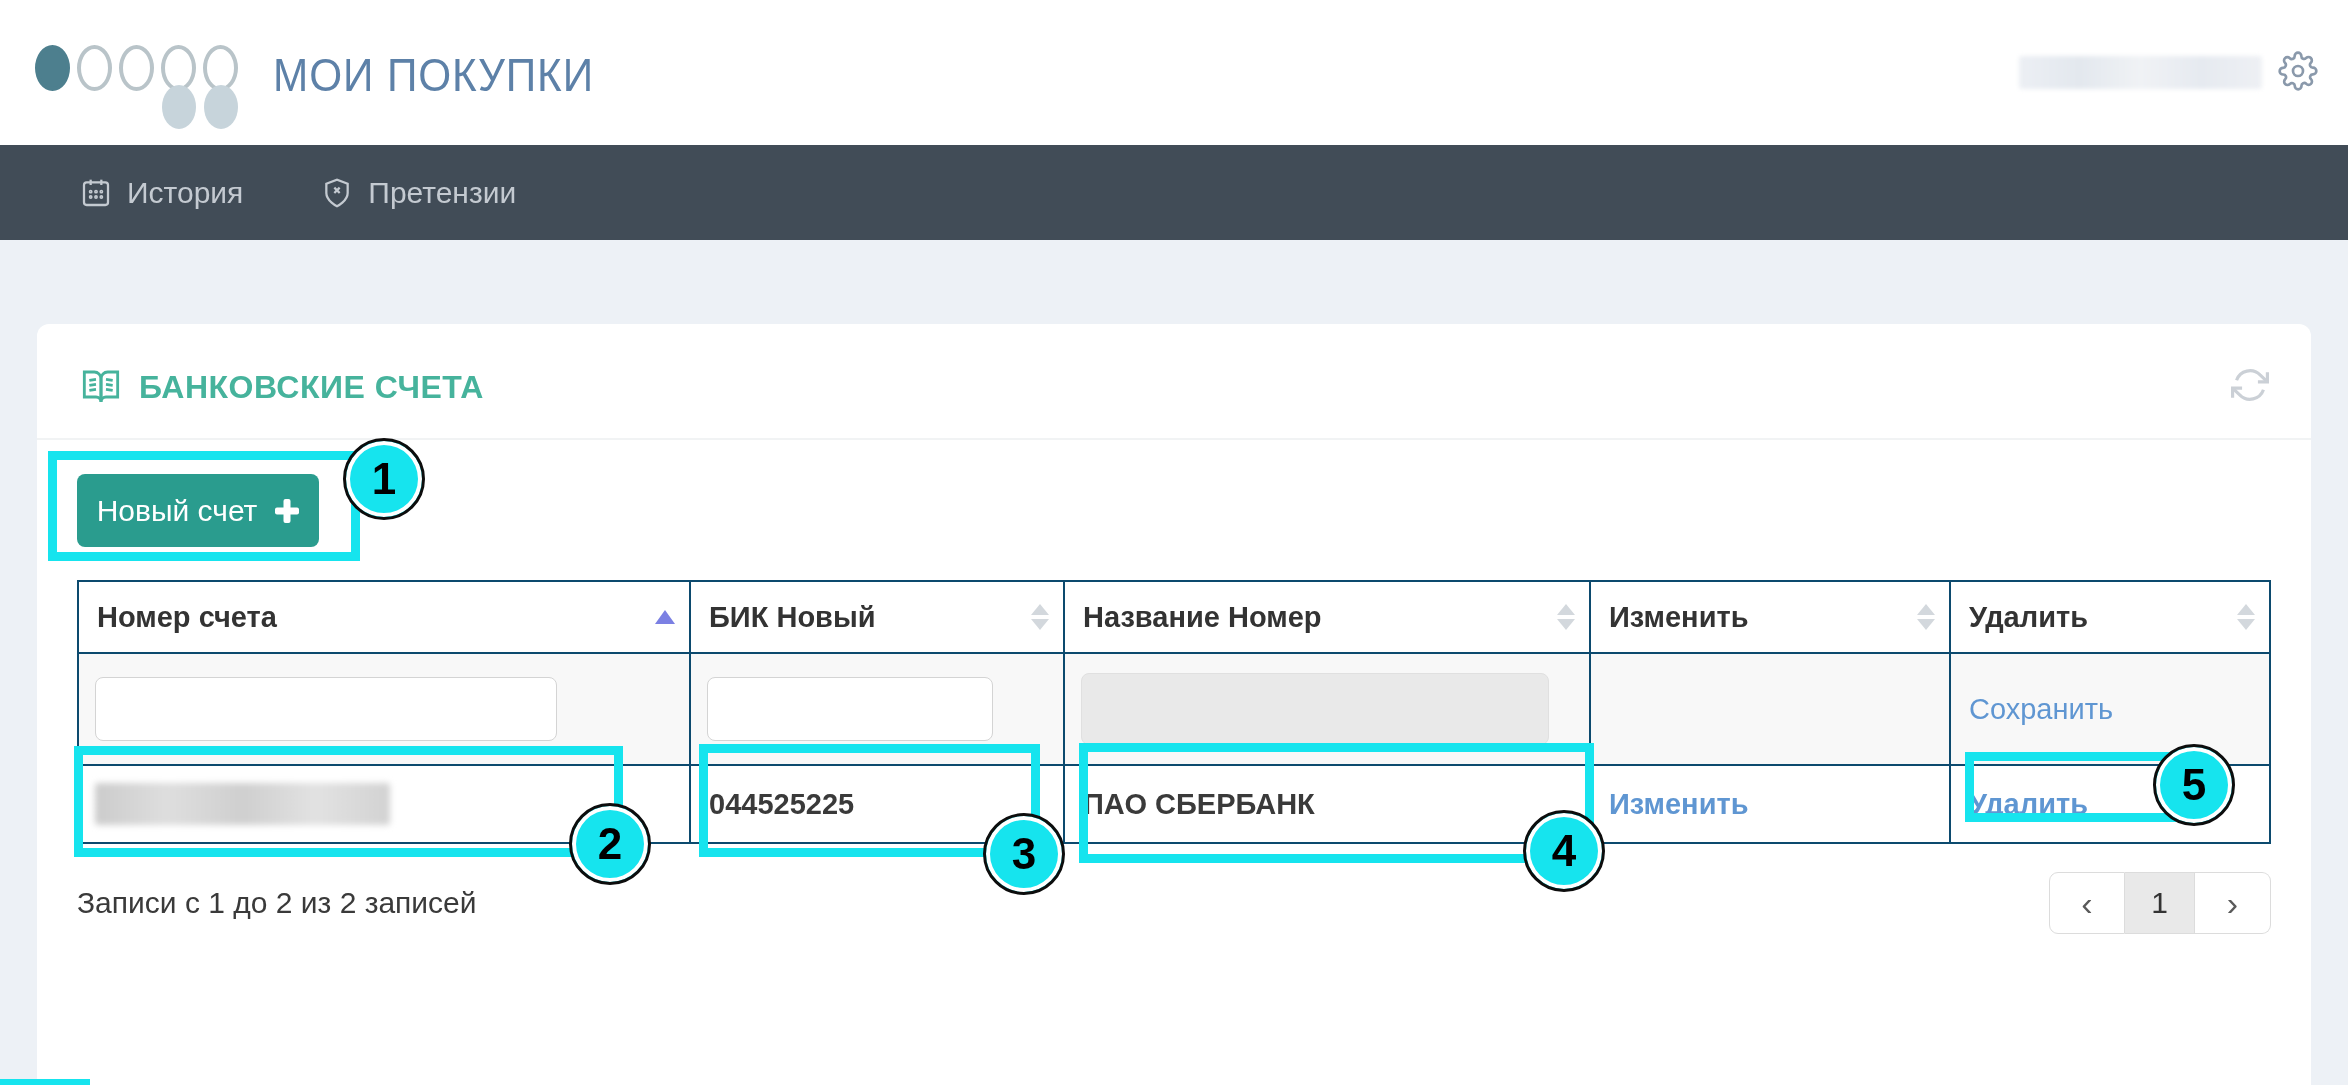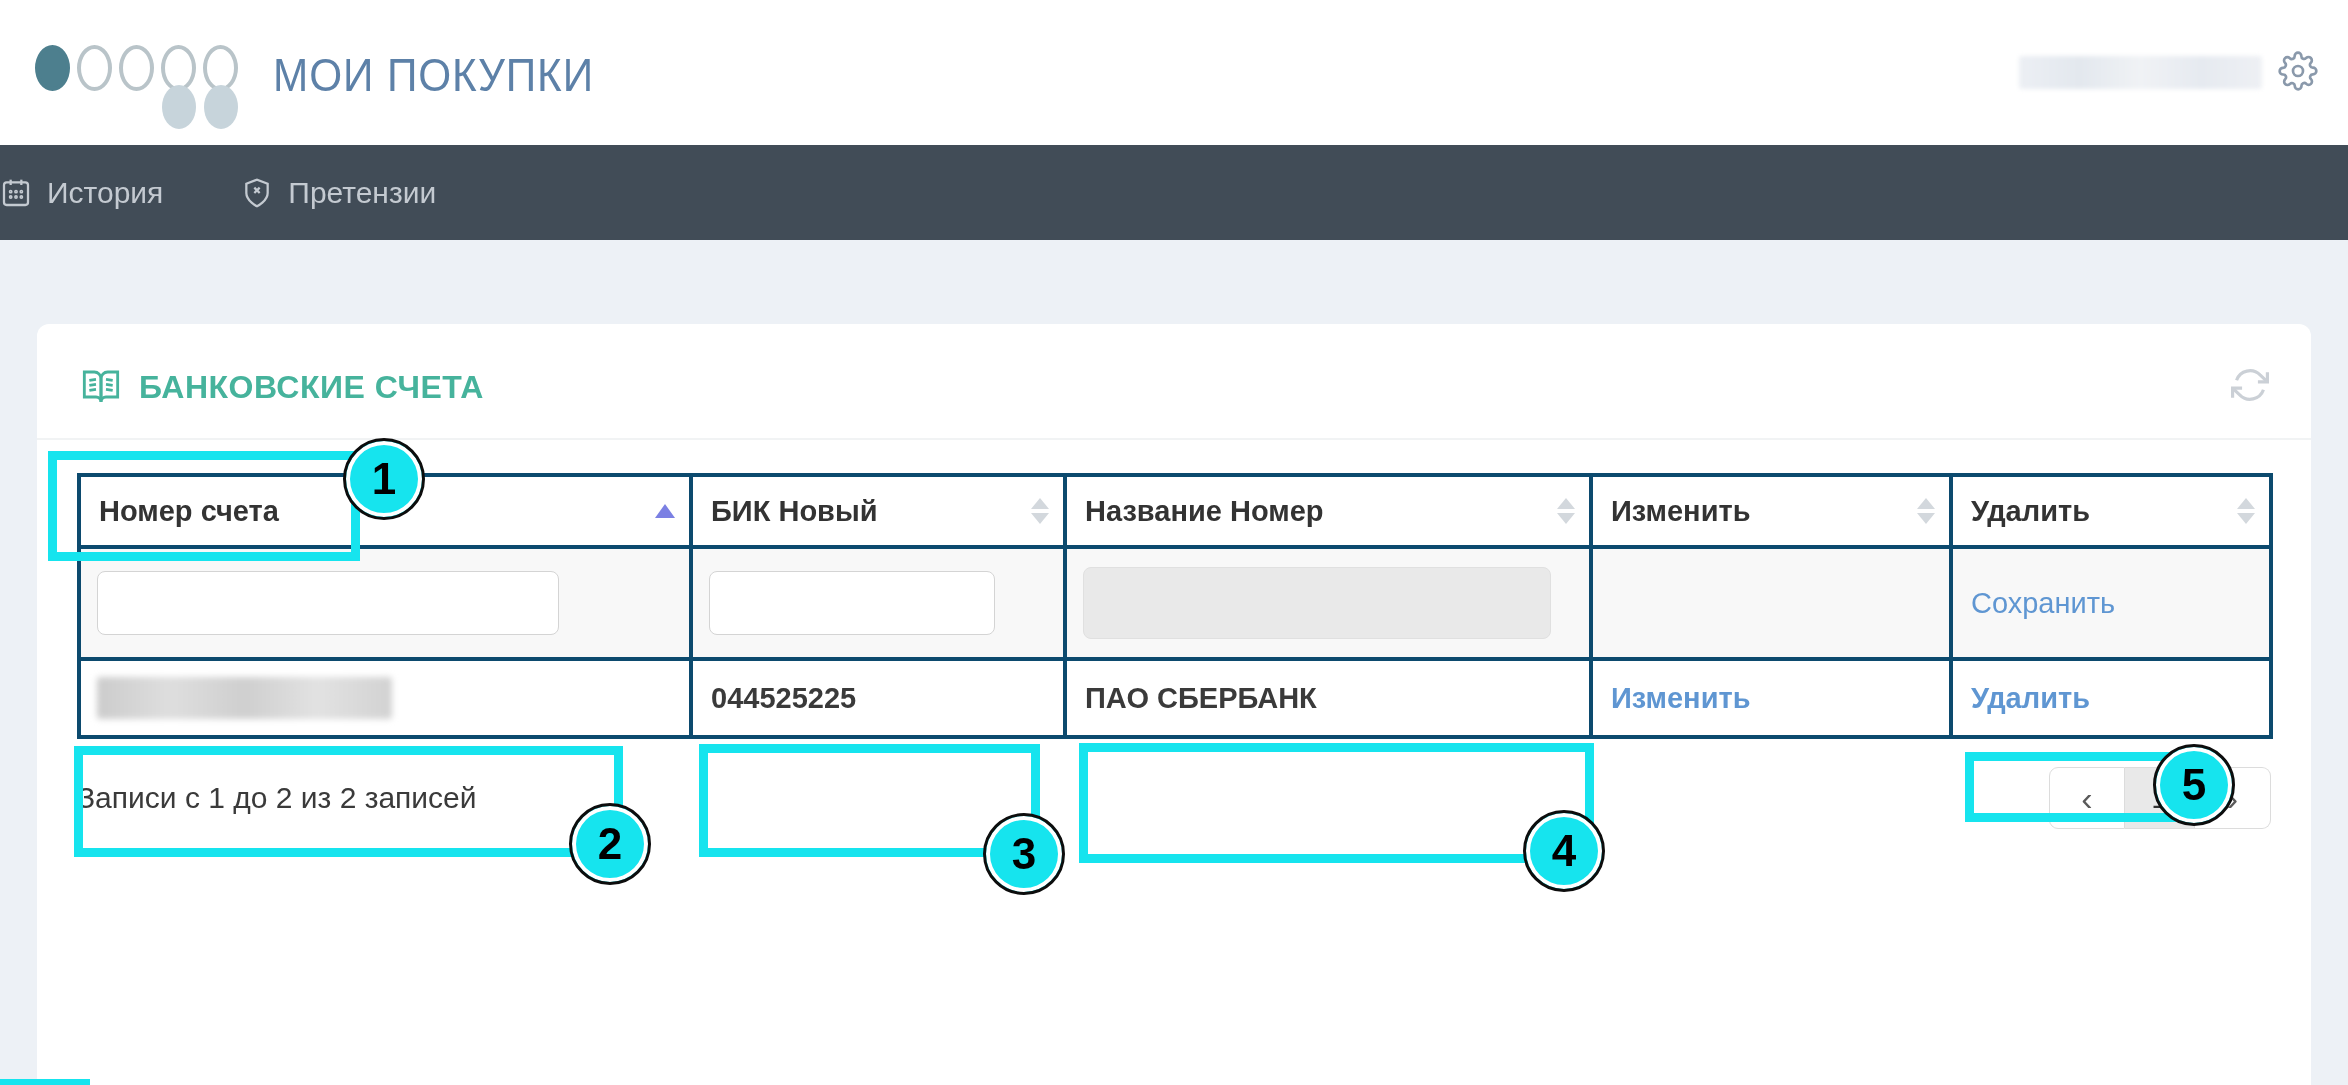--- a/index.html
+++ b/index.html
@@ -34,21 +34,21 @@
   .redacted-user {
     width: 243px; height: 33px; border-radius: 3px;
     background: linear-gradient(90deg,#eceff4,#e3e8ee,#f0f2f5,#e6eaf0,#eef0f4);
     filter: blur(2px);
   }
   .gear-icon svg { width: 40px; height: 40px; stroke: #8a99ab; fill: none; stroke-width: 1.6; }
 
   
   .nav-bar {
     height: 95px; background: #414c57;
-    display: flex; align-items: center; gap: 78px; 
+    display: flex; align-items: center; gap: 78px; padding-left: 80px;
   }
   .nav-item { display: flex; align-items: center; gap: 15px; cursor: pointer; }
   .nav-item svg { width: 32px; height: 32px; stroke: #c4cad1; fill: none; stroke-width: 1.7; }
   .nav-item .nav-label { font-size: 30px; color: #c4cad1; }
 
   
   .content { height: 845px; }
   .card {
     margin: 0 37px; position: relative; top: 84px;
     height: 940px; background: #ffffff; border-radius: 12px;
@@ -94,21 +94,21 @@
   .records-suffix { font-size: 30px; color: #3a3a3a; }
   .search-wrap { display: flex; align-items: center; gap: 14px; }
   .search-label { font-size: 30px; color: #3a3a3a; }
   .search-input {
     width: 292px; height: 60px; border: 1px solid #e2e2e2; border-radius: 9px;
     font-size: 28px; padding: 0 16px; font-family: inherit; outline: none;
   }
 
   
   table.accounts { border-collapse: collapse; margin: 33px 0 0 40px; table-layout: fixed; }
-  table.accounts th, table.accounts td { border: 4px solid #0c4a6e; vertical-align: middle; }
+  table.accounts th, table.accounts td { border: 2px solid #0c4a6e; vertical-align: middle; }
   table.accounts th { height: 72px; background: #ffffff; }
   .th-inner { display: flex; align-items: center; justify-content: space-between; padding: 0 14px 0 18px; }
   .th-label { font-size: 29px; font-weight: 700; color: #333333; }
   .sort-asc { width: 0; height: 0; border-left: 10px solid transparent; border-right: 10px solid transparent; border-bottom: 14px solid #7b80e3; }
   .sort-both { display: flex; flex-direction: column; gap: 4px; align-items: center; }
   .sort-both .up   { width:0;height:0;border-left:9px solid transparent;border-right:9px solid transparent;border-bottom:11px solid #d3d8dd; }
   .sort-both .down { width:0;height:0;border-left:9px solid transparent;border-right:9px solid transparent;border-top:11px solid #d3d8dd; }
 
   tr.edit-row td { height: 112px; background: #f8f8f8; }
   tr.data-row td { height: 78px; background: #ffffff; font-weight: bold; }
@@ -224,20 +224,24 @@
       </div>
       <div class="refresh-icon">
         <svg viewBox="0 0 24 24">
             <polyline points="23 4 23 10 17 10"></polyline>
             <polyline points="1 20 1 14 7 14"></polyline>
             <path d="M3.51 9a9 9 0 0 1 14.85-3.36L23 10M1 14l4.64 4.36A9 9 0 0 0 20.49 15"></path>
           </svg>
       </div>
     </div>
 
+    <button class="new-btn">
+      <span>Новый счет</span>
+      <span class="plus-icon"></span>
+    </button>
 
 
     <table class="accounts">
       <colgroup>
         <col style="width:612px">
           <col style="width:374px">
           <col style="width:526px">
           <col style="width:360px">
           <col style="width:320px">
       </colgroup>

